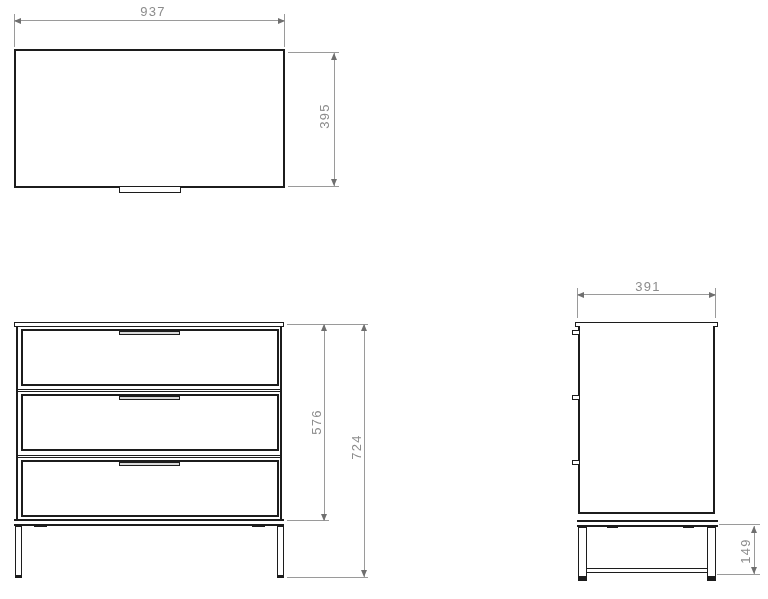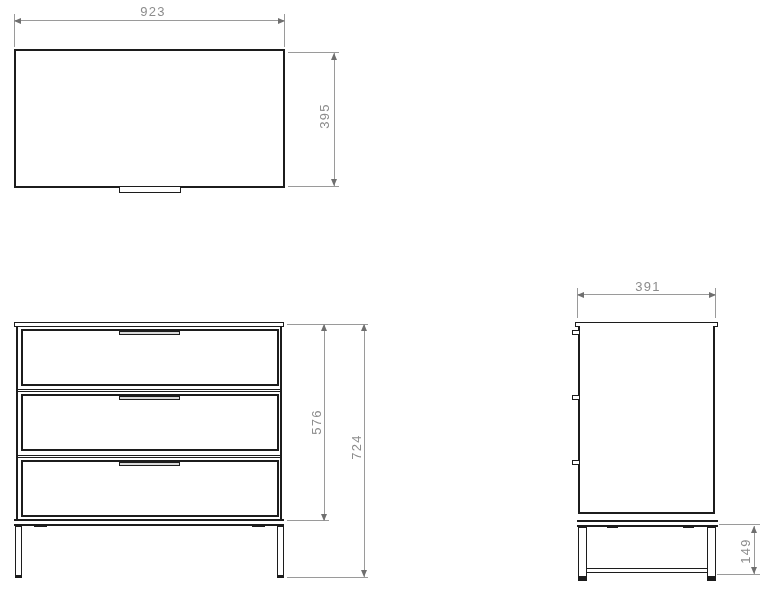--- a/index.html
+++ b/index.html
@@ -37,21 +37,21 @@
 
   <div>
     <div class="part thick" style="left:14px;top:49px;width:271px;height:139px;"></div>
     <div class="part" style="left:119px;top:187px;width:62px;height:6px;border-top:none;"></div>
 
     <div class="vline" style="left:14px;top:14px;height:33px;"></div>
     <div class="vline" style="left:284px;top:14px;height:33px;"></div>
     <div class="hline" style="left:14px;top:20px;width:271px;"></div>
     <div class="arr arr-left" style="left:14px;top:18px;"></div>
     <div class="arr arr-right" style="left:278px;top:18px;"></div>
-    <div class="dim-label" style="left:153px;top:11px;">923</div>
+    <div class="dim-label" style="left:153px;top:11px;">937</div>
 
     <div class="hline" style="left:288px;top:52px;width:51px;"></div>
     <div class="hline" style="left:288px;top:186px;width:51px;"></div>
     <div class="vline" style="left:334px;top:53px;height:133px;"></div>
     <div class="arr arr-up" style="left:331px;top:53px;"></div>
     <div class="arr arr-down" style="left:331px;top:179px;"></div>
     <div class="dim-label vert" style="left:324px;top:116px;">395</div>
   </div>
 
   <div>

